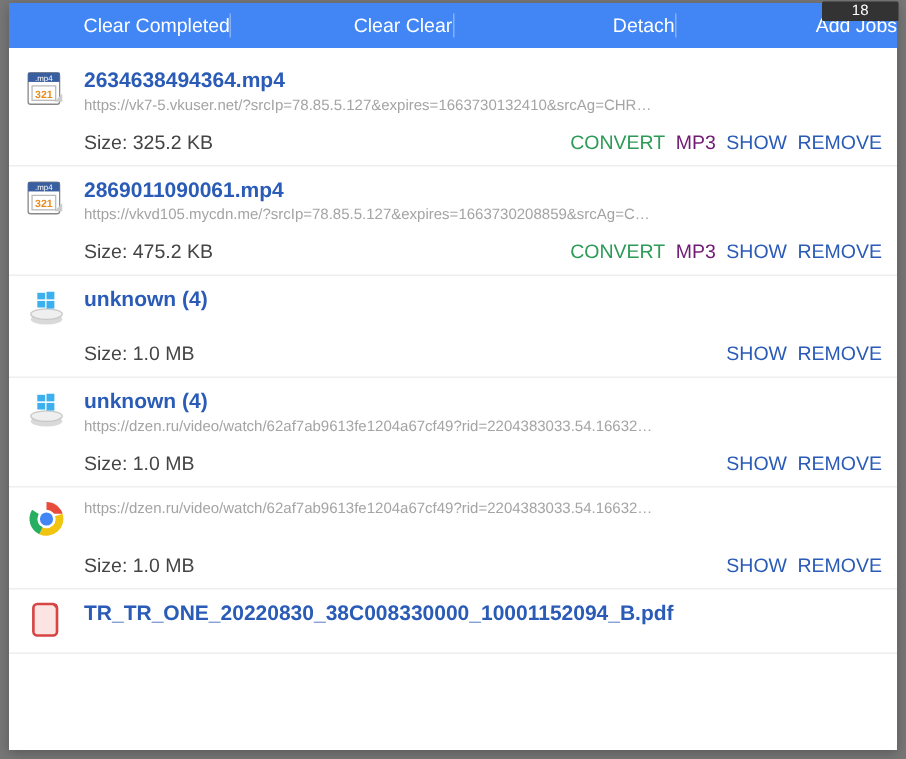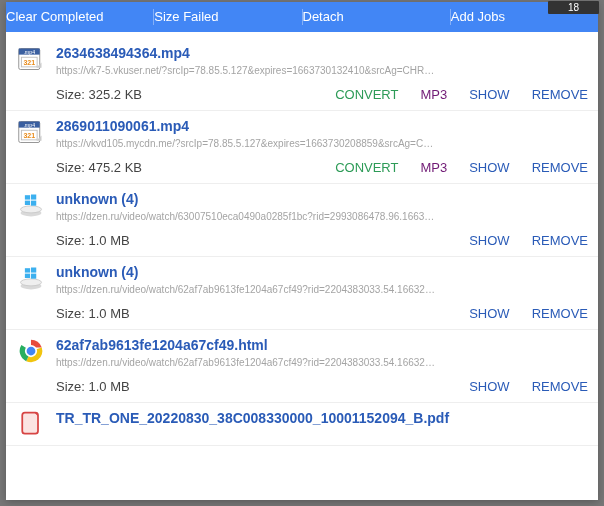--- a/index.html
+++ b/index.html
@@ -1,54 +1,54 @@
 <!DOCTYPE html>
 <html><head>
 <meta charset="utf-8">
 <style>
 * { margin:0; padding:0; box-sizing:border-box; font-family:Arial,Helvetica,sans-serif; }
 html,body { width:604px; height:506px; overflow:hidden; background:#777; }
 
 .panel { position:absolute; left:6px; top:2px; width:592px; height:498px; background:#fff; box-shadow:0 2px 8px rgba(0,0,0,0.25); }
 
 .toolbar { display:flex; align-items:center; height:30px; background:#4286f5; color:#fff; position:relative; }
-.tbtn { flex:1; text-align:left; font-size:13px; line-height:30px; cursor:pointer; position:relative; }
+.tbtn { flex:1; text-align:right; font-size:13px; line-height:30px; cursor:pointer; position:relative; }
 .tsep { width:1px; height:16px; background:rgba(255,255,255,0.35); }
 .badge { position:absolute; top:-1px; right:-1px; background:#333; color:#fff; font-size:10px; line-height:13px; padding:0 20px; min-width:18px; height:13px; text-align:center; border-radius:1px; }
 
 .list { position:absolute; top:30px; left:0; right:0; bottom:0; overflow-y:scroll; padding:6px 0 16px 0; }
 .list::-webkit-scrollbar { width:14px; }
 .list::-webkit-scrollbar-track { background:#f1f1f1; }
 .list::-webkit-scrollbar-thumb { background:#c3c3c3; border-radius:2px; }
 
 .item { padding:6px 10px 6px 10px; border-bottom:1px solid #eee; }
 .row1 { display:flex; align-items:flex-start; gap:10px; }
 .ic { width:30px; height:30px; flex:0 0 30px; display:flex; align-items:center; justify-content:center; }
 .meta { flex:1; min-width:0; }
 .fname { color:#2a5bb7; font-size:14px; font-weight:bold; line-height:18px; white-space:nowrap; overflow:hidden; text-overflow:ellipsis; }
 .url { color:#a4a4a4; font-size:10px; line-height:17px; white-space:nowrap; overflow:hidden; text-overflow:ellipsis; }
 .row2 { display:flex; align-items:flex-end; margin:8px 0 2px 40px; }
 .size { flex:1; color:#444; font-size:13px; }
-.acts { display:flex; gap:22px; font-size:13px; }
+.acts { display:flex; gap:7px; font-size:13px; }
 .a-conv { color:#2d9b57; cursor:pointer; }
 .a-mp3 { color:#701a75; cursor:pointer; }
 .a-show { color:#2a5bb7; cursor:pointer; }
 .a-rem { color:#2a5bb7; cursor:pointer; }
 
 
 .ic svg { width:28px; height:28px; }
 </style>
 </head>
 <body>
 
 <div class="panel">
   <div class="toolbar">
     <div class="tbtn">Clear Completed</div>
     <div class="tsep"></div>
-    <div class="tbtn">Size Failed</div>
+    <div class="tbtn">Clear Clear</div>
     <div class="tsep"></div>
     <div class="tbtn">Detach</div>
     <div class="tsep"></div>
     <div class="tbtn">Add Jobs</div>
     <div class="badge">18</div>
   </div>
 
   <div class="list" id="list">
       <div class="item">
         <div class="row1">
@@ -113,21 +113,20 @@
               <g transform="translate(9,4)">
                 <rect x="0" y="0.8" width="6" height="5" fill="#3cb0ef"></rect>
                 <rect x="7" y="0" width="6" height="5.8" fill="#3cb0ef"></rect>
                 <rect x="0" y="7" width="6" height="5" fill="#3cb0ef"></rect>
                 <rect x="7" y="7" width="6" height="5.8" fill="#3cb0ef"></rect>
               </g>
             </svg>
           </div>
           <div class="meta">
             <div class="fname">unknown (4)</div>
-            <div class="url">https://dzen.ru/video/watch/63007510eca0490a0285f1bc?rid=2993086478.96.1663…</div>
           </div>
         </div>
         <div class="row2">
           <div class="size">Size: 1.0 MB</div>
           <div class="acts">
             <span class="a-show">SHOW</span>
             <span class="a-rem">REMOVE</span>
           </div>
         </div>
       </div>
@@ -164,21 +163,20 @@
             <svg viewBox="0 0 32 32">
               <circle cx="16" cy="16" r="13" fill="#fff"></circle>
               <path d="M16 3 A13 13 0 0 1 28.3 12 L16 12 Z" fill="#e74c3c"></path>
               <path d="M28.3 12 A13 13 0 0 1 10.5 27.6 L16 16 Z" fill="#f1c40f"></path>
               <path d="M10.5 27.6 A13 13 0 0 1 5 9 L16 16 Z" fill="#27ae60"></path>
               <circle cx="16" cy="16" r="6" fill="#4286f5"></circle>
               <circle cx="16" cy="16" r="6" fill="none" stroke="#fff" stroke-width="2"></circle>
             </svg>
           </div>
           <div class="meta">
-            <div class="fname">62af7ab9613fe1204a67cf49.html</div>
             <div class="url">https://dzen.ru/video/watch/62af7ab9613fe1204a67cf49?rid=2204383033.54.16632…</div>
           </div>
         </div>
         <div class="row2">
           <div class="size">Size: 1.0 MB</div>
           <div class="acts">
             <span class="a-show">SHOW</span>
             <span class="a-rem">REMOVE</span>
           </div>
         </div>

